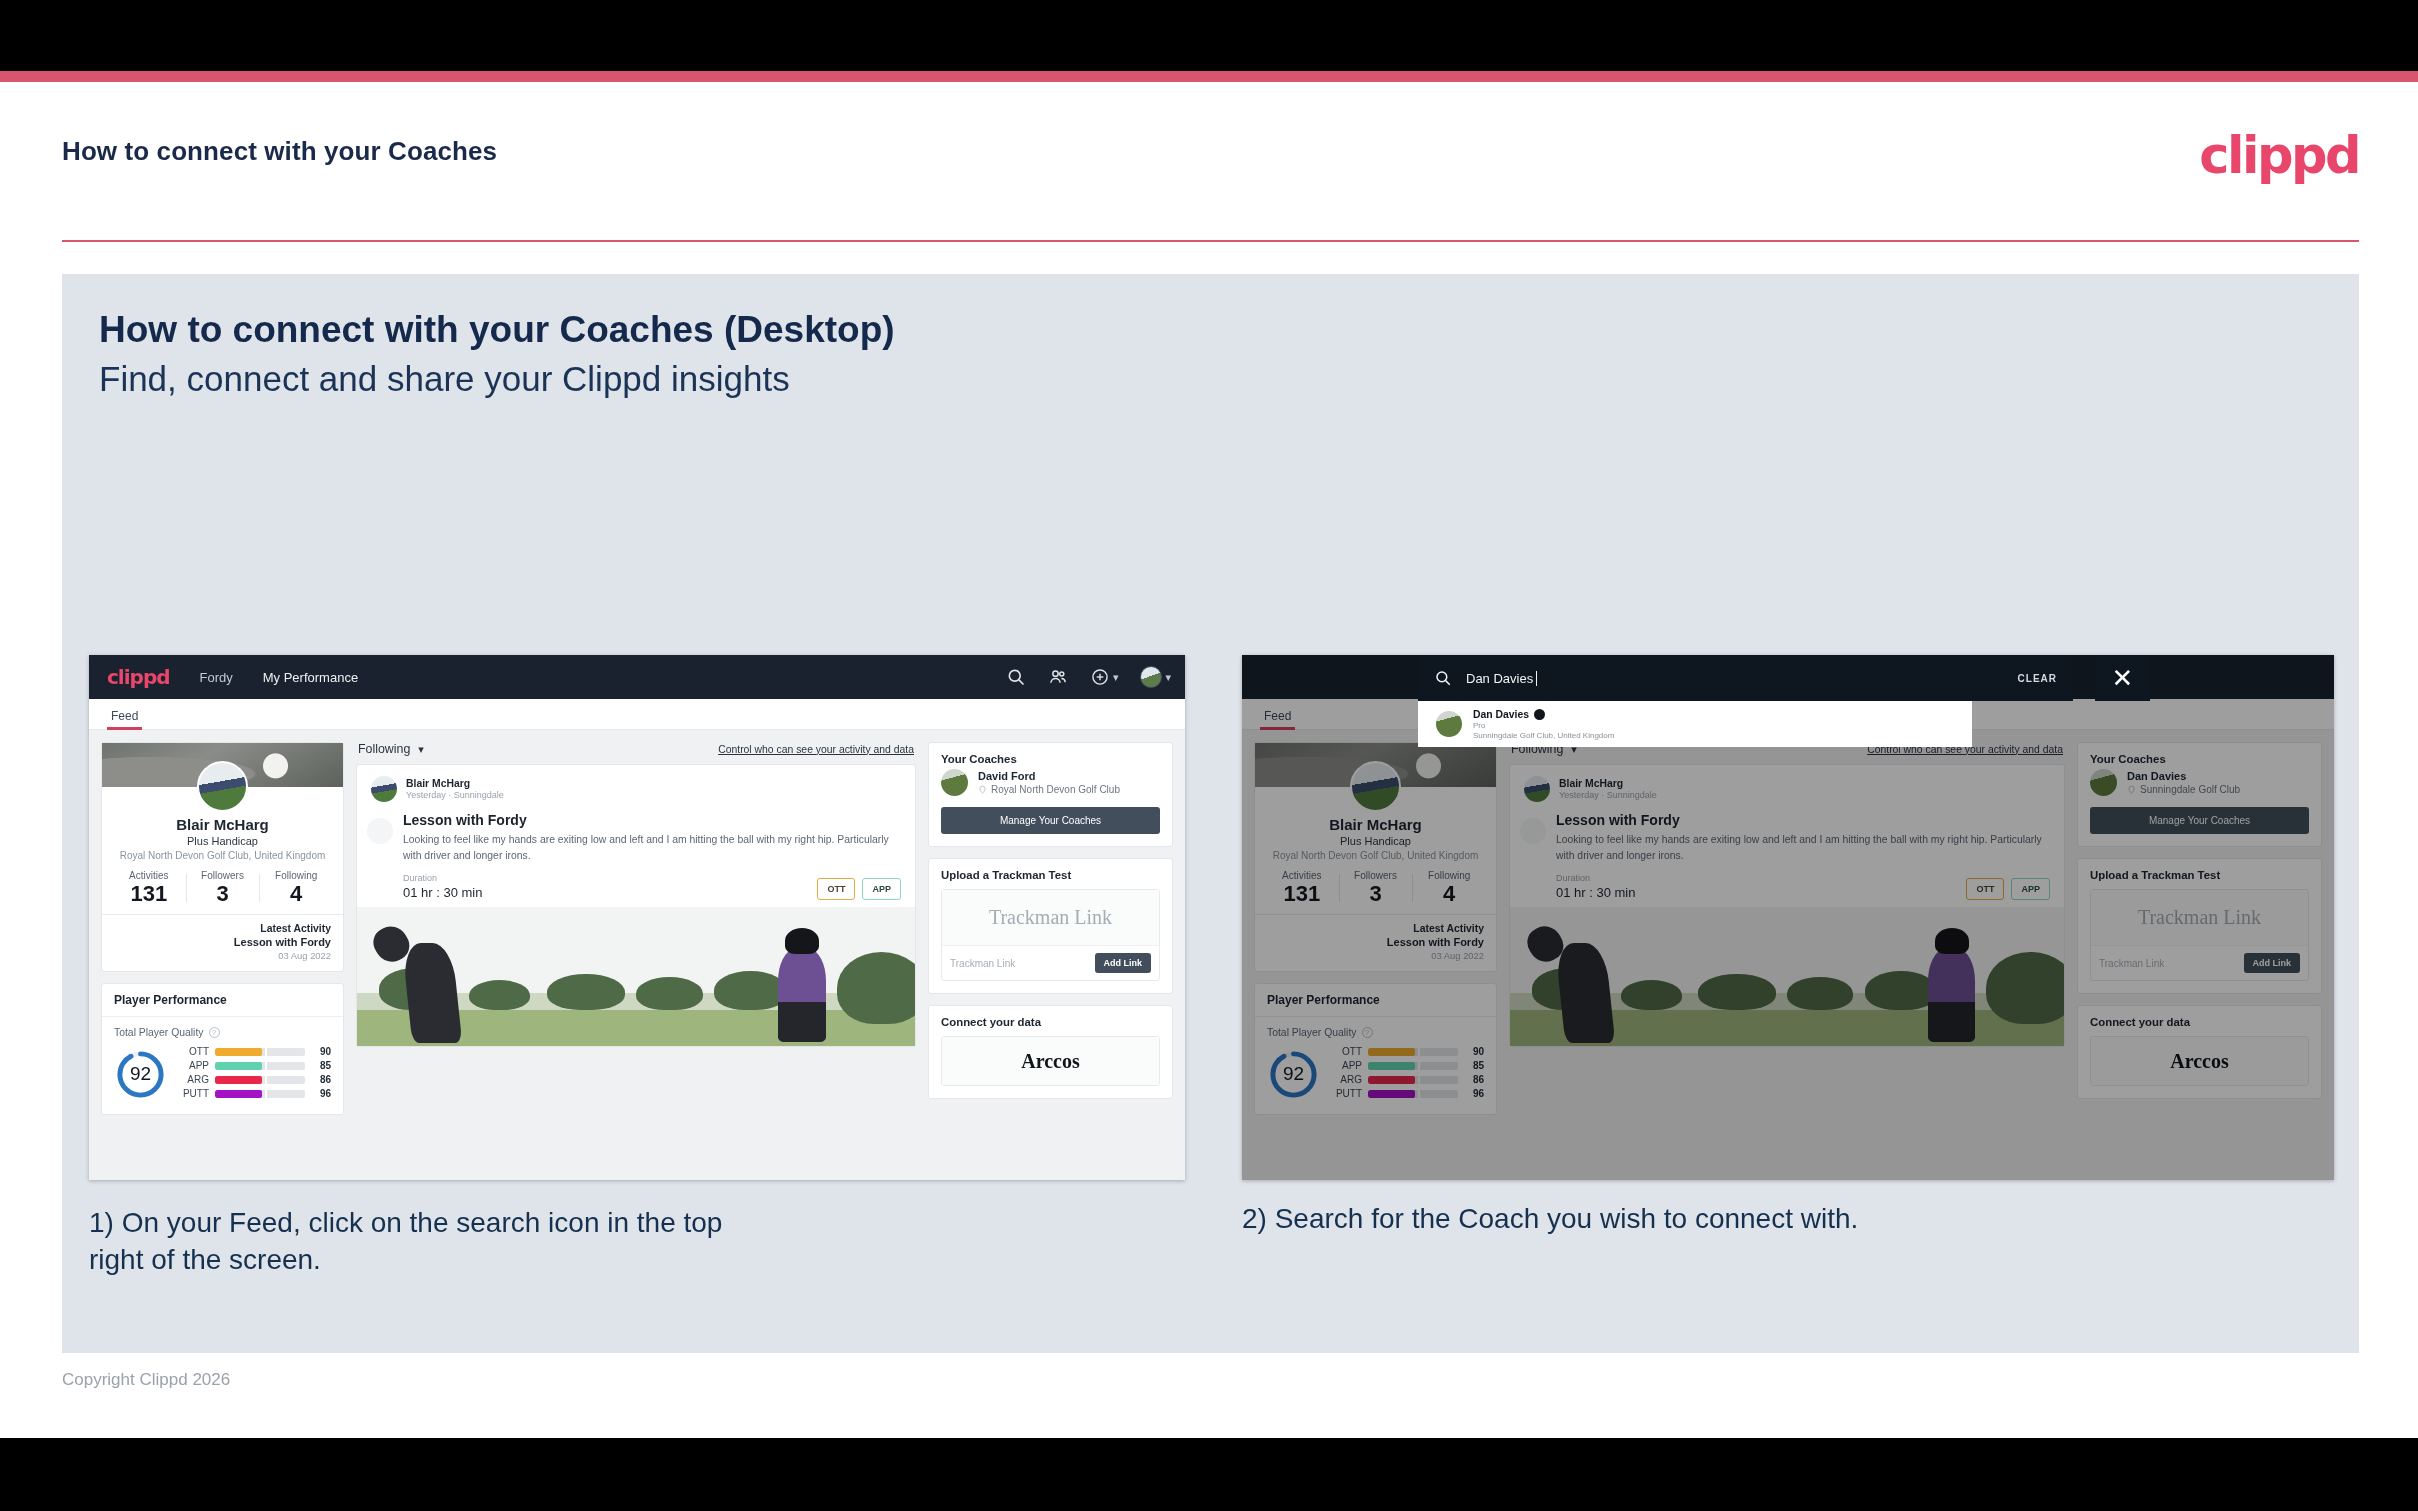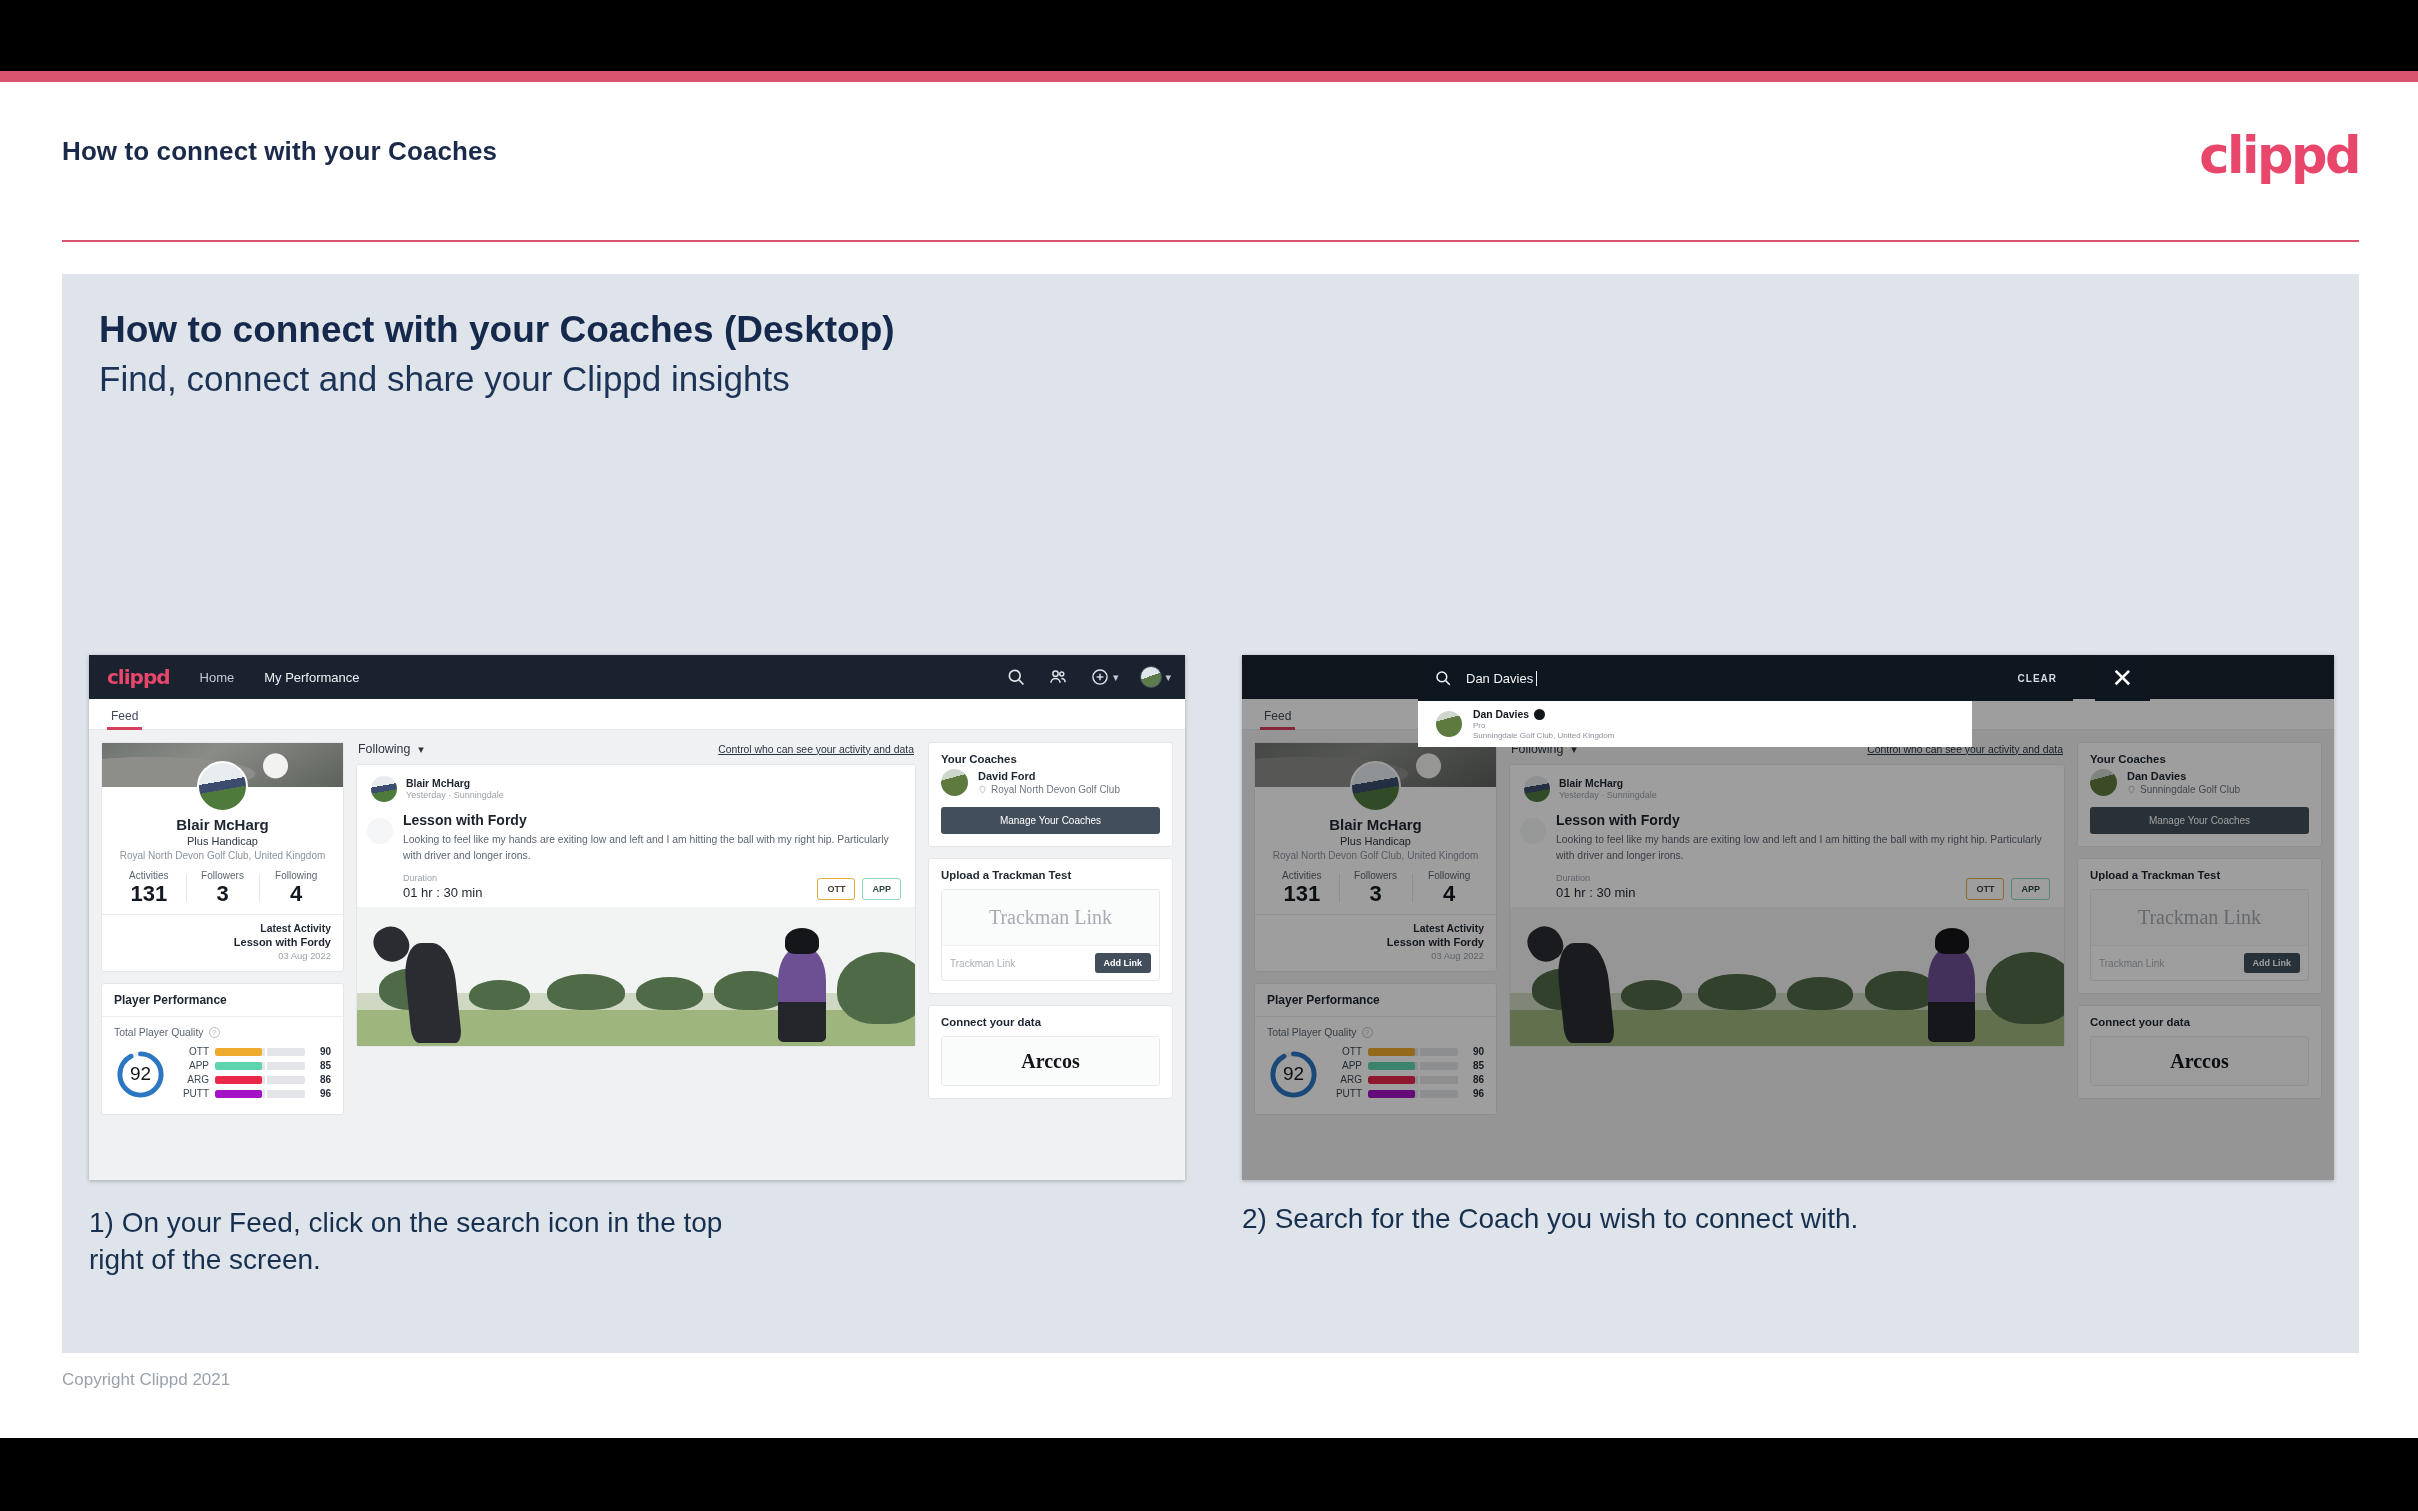--- a/index.html
+++ b/index.html
@@ -232,21 +232,21 @@
 
       <div class="panel-title">
         <h1>How to connect with your Coaches (Desktop)</h1>
         <h2>Find, connect and share your Clippd insights</h2>
       </div>
 
       <div class="shot shot-a">
 
         <div class="appbar">
           <div class="brand">clippd</div>
-          <div class="navlink">Home</div>
+          <div class="navlink">Fordy</div>
           <div class="navlink active">My Performance</div>
           <div class="icons">
             <span class="ic">
               <svg viewBox="0 0 24 24" fill="none" stroke="#dfe4e9" stroke-width="2">
                 <circle cx="10.5" cy="10.5" r="6.5"></circle>
                   <line x1="15.5" y1="15.5" x2="21" y2="21"></line>
               </svg>
             </span>
             <span class="ic">
               <svg viewBox="0 0 24 24" fill="none" stroke="#dfe4e9" stroke-width="1.8">
@@ -665,18 +665,18 @@
             <span class="sclub" style="display:block">Sunningdale Golf Club, United Kingdom</span>
           </span>
         </div>
       </div>
 
       <div class="caption cap-a">1) On your Feed, click on the search icon in the top right of the screen.</div>
       <div class="caption cap-b">2) Search for the Coach you wish to connect with.</div>
 
     </div>
 
-    <div class="copyright">Copyright Clippd 2021</div>
+    <div class="copyright">Copyright Clippd 2026</div>
   </div>
 
   <div class="bot-black"></div>
 </div>
 
 
 </body></html>

